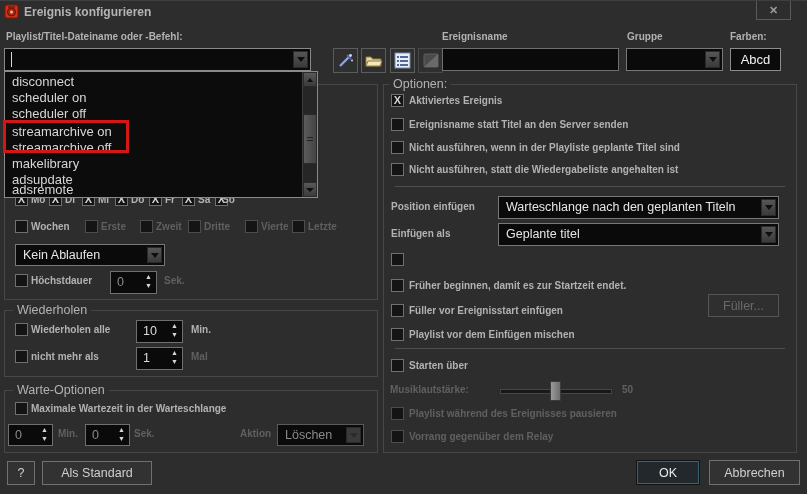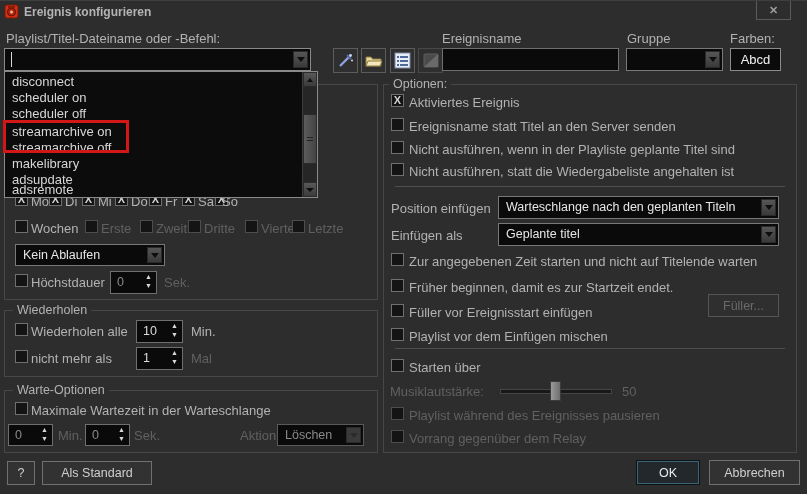--- a/index.html
+++ b/index.html
@@ -1,19 +1,19 @@
 <!DOCTYPE html>
 <html><head>
 <meta charset="utf-8">
 <style>
   html,body{margin:0;padding:0;background:#1f1f1f;}
   #win{position:relative;width:807px;height:494px;background:#2d2d2d;overflow:hidden;
        font-family:"Liberation Sans",sans-serif;border-top:1px solid #3f3f3f;}
   .abs{position:absolute;}
-  .lbl{font-size:13px;color:#b2b2b2;white-space:nowrap;}
+  .lbl{font-size:10px;color:#b2b2b2;white-space:nowrap;font-weight:bold;}
   .dis{color:#606060;}
   .cb{width:13px;height:13px;background:#141414;border:1px solid #707070;box-sizing:border-box;
       color:#d2d2d2;font-size:11px;line-height:11px;text-align:center;font-weight:bold;}
   .cb.off{color:transparent;}
   .cb.dcb{border-color:#4d4d4d;}
   .input{background:#0a0a0a;border:1px solid #6f6f6f;box-sizing:border-box;}
   .combo{background:#0a0a0a;border:1px solid #787878;box-sizing:border-box;}
   .combo .ctext{position:absolute;left:7px;top:3px;font-size:12.5px;color:#e6e6e6;white-space:nowrap;}
   .cbtn{position:absolute;background:linear-gradient(#565656,#3a3a3a);border:1px solid #2a2a2a;
         display:flex;align-items:center;justify-content:center;box-sizing:border-box;}
@@ -235,21 +235,20 @@
   </div>
   <div class="abs lbl" style="left:391px;top:227px;">Einfügen als</div>
   <div class="abs combo" style="left:498px;top:222px;width:281px;height:23px;">
     <div class="ctext">Geplante titel</div>
     <div class="cbtn" style="right:2px;top:2px;width:15px;height:17px;">
         <div class="tri"></div>
       </div>
   </div>
 
   <div class="abs cb off" style="left:391px;top:252px;">X</div>
-  <div class="abs lbl" style="left:409px;top:253px;">Zur angegebenen Zeit starten und nicht auf Titelende warten</div>
   <div class="abs cb off" style="left:391px;top:278px;">X</div>
   <div class="abs lbl" style="left:409px;top:279px;">Früher beginnen, damit es zur Startzeit endet.</div>
   <div class="abs cb off" style="left:391px;top:303px;">X</div>
   <div class="abs lbl" style="left:409px;top:304px;">Füller vor Ereignisstart einfügen</div>
   <div class="abs btn dbtn" style="left:708px;top:293px;width:71px;height:23px;">Füller...</div>
   <div class="abs cb off" style="left:391px;top:327px;">X</div>
   <div class="abs lbl" style="left:409px;top:328px;">Playlist vor dem Einfügen mischen</div>
 
   <div class="abs hr" style="left:395px;top:347px;width:390px;"></div>
 

